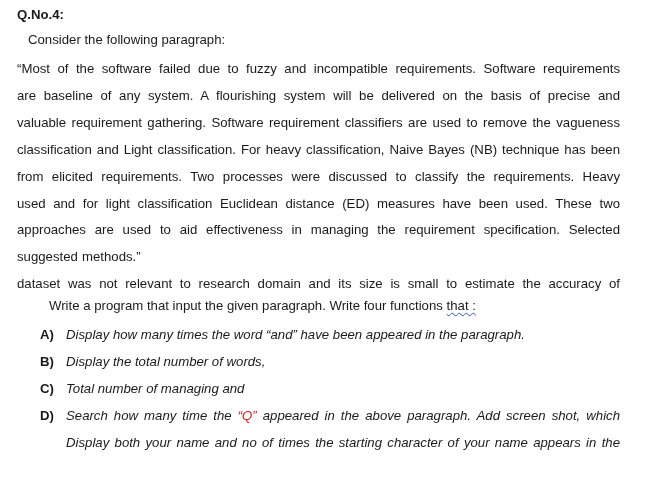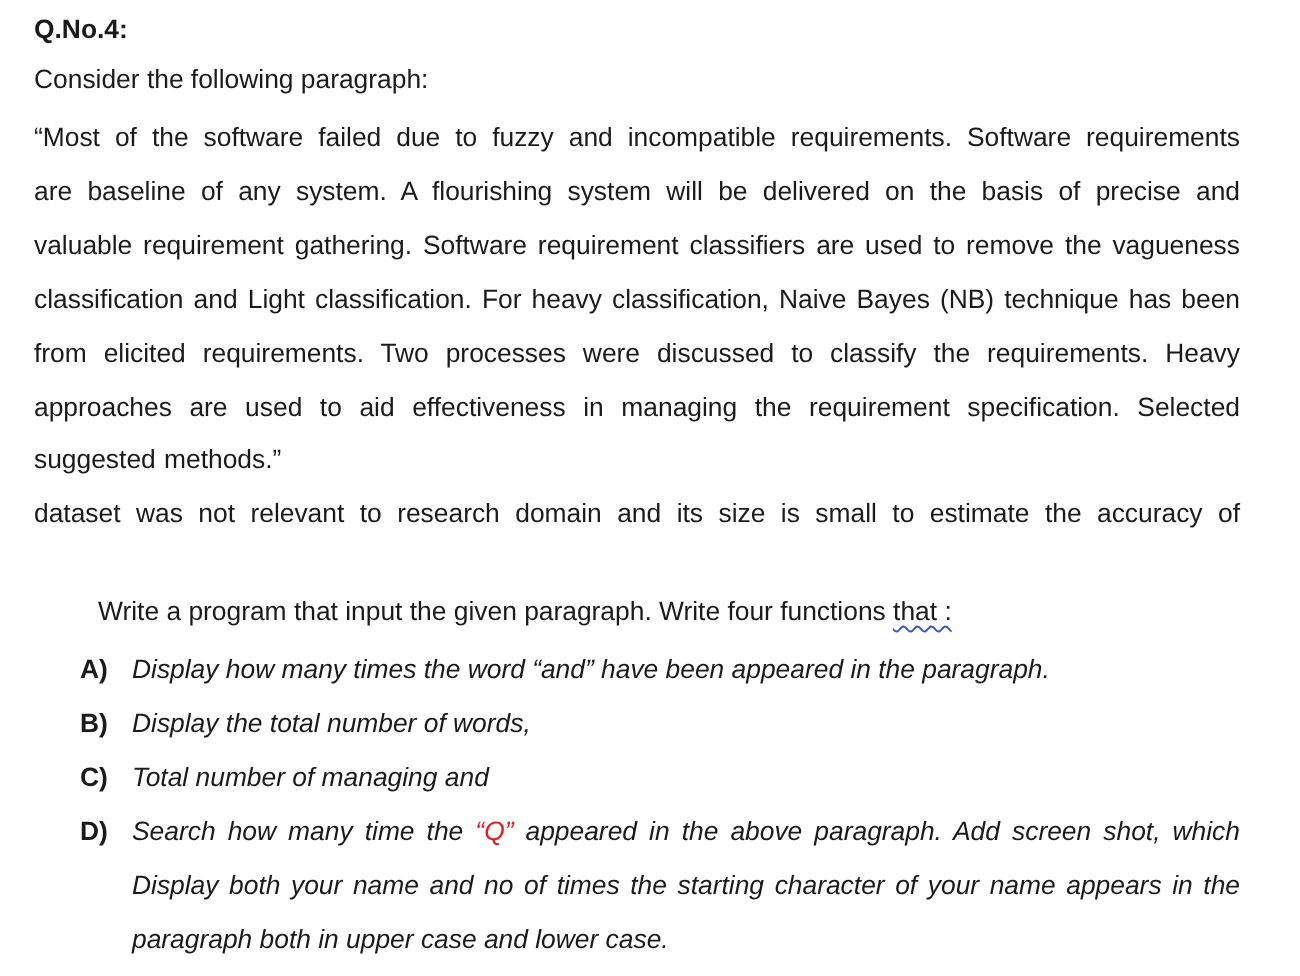--- a/index.html
+++ b/index.html
@@ -23,21 +23,21 @@
     .qno {
       position: absolute;
       left: 17px;
       top: 5px;
       font-weight: bold;
       font-size: 13.2px;
       line-height: 20px;
     }
     .intro {
       position: absolute;
-      left: 17px;
+      left: 28px;
       top: 30px;
       line-height: 20px;
     }
     .para {
       position: absolute;
       left: 17px;
       top: 56px;
       width: 603px;
       line-height: 26.9px;
       text-align: justify;
@@ -105,20 +105,21 @@
   <div class="qno">Q.No.4:</div>
 
   <div class="intro">Consider the following paragraph:</div>
 
   <div class="para">
     <span class="line">“Most of the software failed due to fuzzy and incompatible requirements. Software requirements</span>
     <span class="line">are baseline of any system. A flourishing system will be delivered on the basis of precise and</span>
     <span class="line">valuable requirement gathering. Software requirement classifiers are used to remove the vagueness</span>
     <span class="line">classification and Light classification. For heavy classification, Naive Bayes (NB) technique has been</span>
     <span class="line">from elicited requirements. Two processes were discussed to classify the requirements. Heavy</span>
+    <span class="line">used and for light classification Euclidean distance (ED) measures have been used. These two</span>
     <span class="line">approaches are used to aid effectiveness in managing the requirement specification. Selected</span>
     <span class="line last">suggested methods.”</span>
     <span class="line">dataset was not relevant to research domain and its size is small to estimate the accuracy of</span>
   </div>
 
   <div class="prompt">
     <span>Write a program that input the given paragraph. Write four functions </span><span class="squiggle">that :</span>
   </div>
 
   <div class="items">
@@ -138,18 +139,17 @@
       <span class="marker">C)</span>
       <span class="text">
         <span class="line">Total number of managing and</span>
       </span>
     </div>
     <div class="item">
       <span class="marker">D)</span>
       <span class="text">
         <span class="line just"><span>Search how many time the </span><span class="red">“Q”</span><span> appeared in the above paragraph. Add screen shot, which</span></span>
         <span class="line just">Display both your name and no of times the starting character of your name appears in the</span>
-        <span class="line">paragraph both in upper case and lower case.</span>
       </span>
     </div>
   </div>
 
 </div>
 
 </body></html>

